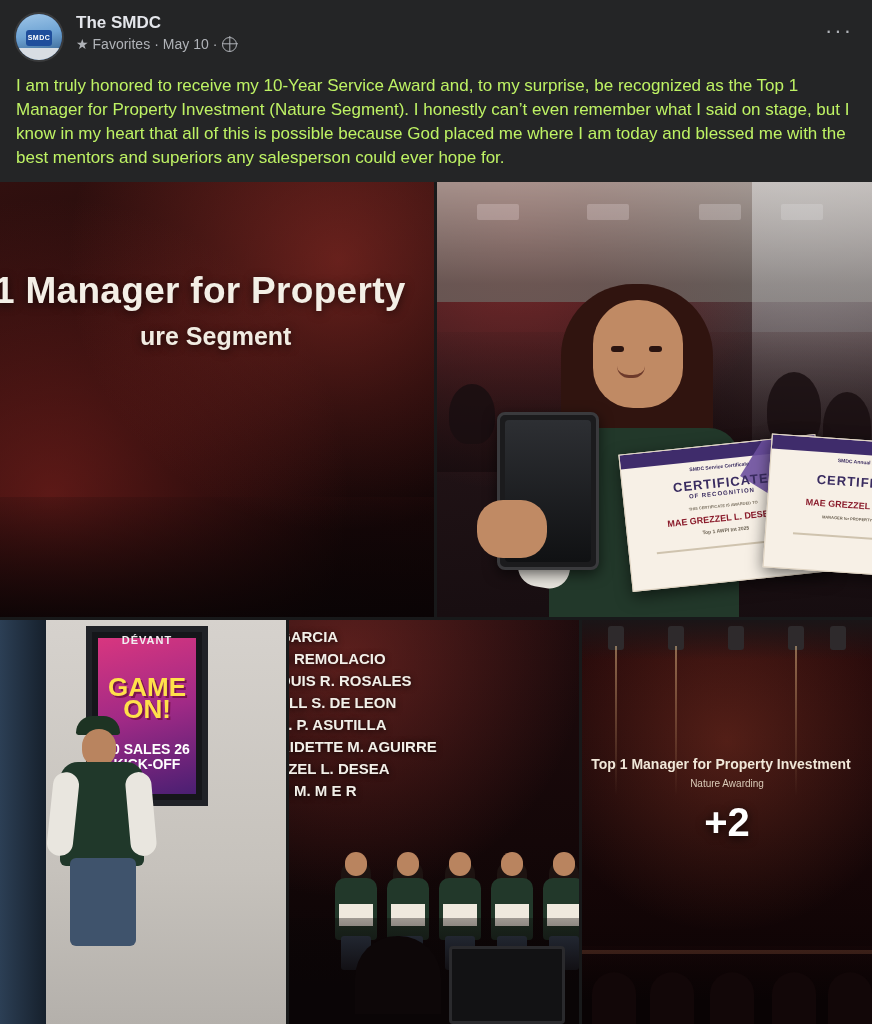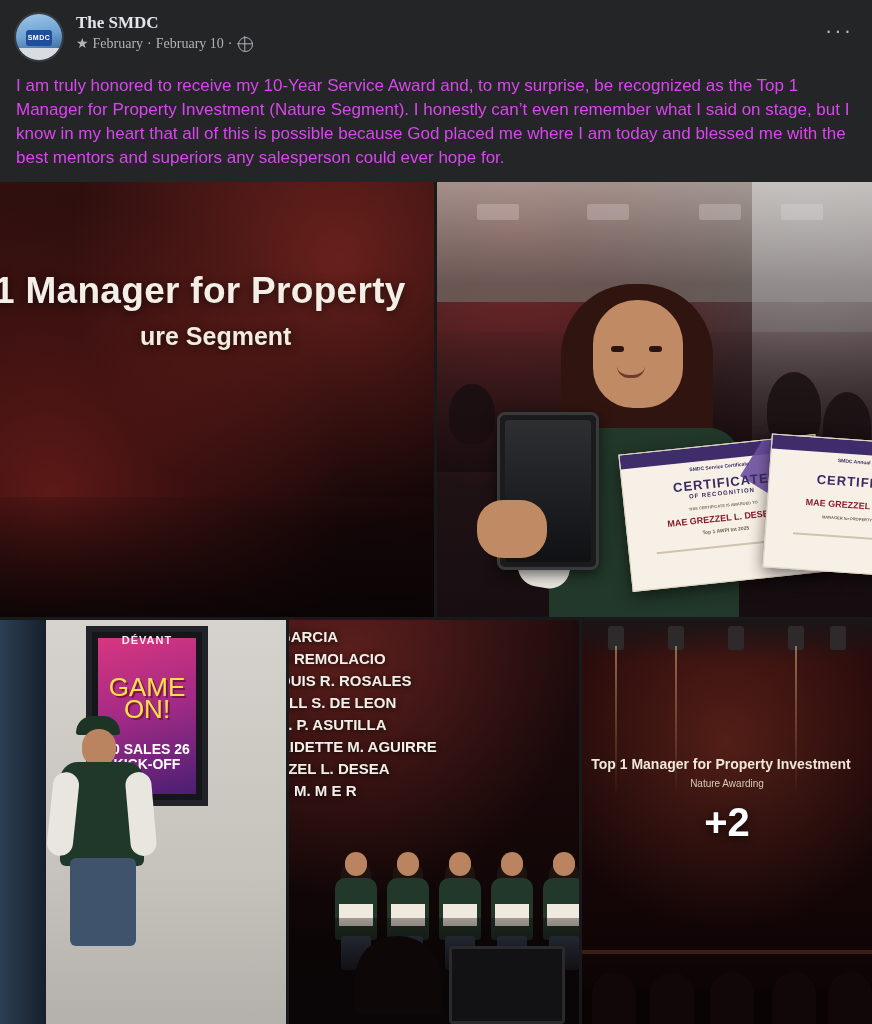--- a/index.html
+++ b/index.html
@@ -71,21 +71,20 @@
   .avatar .av-ground {
     position: absolute;
     left: 0; right: 0; bottom: 0;
     height: 12px;
     background: #d8dde3;
   }
   .name-block {
     padding-top: 1px;
     flex: 1;
     min-width: 0;
-    font-family: Liberation Serif, serif;
   }
   .page-name {
     font-size: 17px;
     font-weight: bold;
     color: #e4e6eb;
     line-height: 20px;
     margin-bottom: 3px;
   }
   .meta-row {
     display: flex;
@@ -147,21 +146,21 @@
     letter-spacing: 2px;
     line-height: 12px;
     cursor: pointer;
     border-radius: 4px;
   }
   
   .post-text {
     padding: 6px 16px 12px 16px;
     font-size: 17px;
     line-height: 24px;
-    color: #d946ef;
+    color: #bef264;
   }
   .post-text p {
     margin: 0 0 14px 0;
   }
   .post-text p:last-child {
     margin-bottom: 0;
   }
   
   .photo-grid {
     flex: 1;
@@ -438,21 +437,21 @@
     position: absolute; inset: 6px;
     background: linear-gradient(165deg, #d8367f 0%, #a12a86 48%, #4a1f72 100%);
   }
   .c3-brand {
     position: absolute; left: 0; right: 0; top: -4px;
     text-align: center; color: #f0eef0; font-size: 11px; font-weight: bold;
     letter-spacing: 1px;
   }
   .c3-game {
     position: absolute; left: 0; right: 0; top: 38px; text-align: center;
-    color: #ffe14a; font-weight: normal; font-size: 26px; line-height: 22px;
+    color: #ffe14a; font-weight: bold; font-size: 26px; line-height: 22px;
     text-shadow: 2px 2px 0 #7a1450;
   }
   .c3-kick {
     position: absolute; left: 0; right: 0; top: 104px; text-align: center;
     color: #ffffff; font-weight: bold; font-size: 14px; line-height: 15px;
   }
   .c3-person {
     position: absolute; left: 48px; top: 96px; width: 120px; height: 230px;
   }
   .c3-cap {
@@ -591,23 +590,23 @@
       <div class="avatar">
         <div class="av-sky"></div>
         <div class="av-ground"></div>
         <div class="av-badge">SMDC</div>
       </div>
     </div>
     <div class="name-block">
       <div class="page-name">The SMDC</div>
       <div class="meta-row">
         <span class="star-icon">★</span>
-        <span>February</span>
+        <span>Favorites</span>
         <span class="sep">·</span>
-        <span>February 10</span>
+        <span>May 10</span>
         <span class="sep">·</span>
         <span class="globe-icon"></span>
       </div>
     </div>
     <div class="more-btn">···</div>
   </div>
 
   <div class="post-text">
     <p>I am truly honored to receive my 10-Year Service Award and, to my surprise, be recognized as the Top 1 Manager for Property Investment (Nature Segment). I honestly can’t even remember what I said on stage, but I know in my heart that all of this is possible because God placed me where I am today and blessed me with the best mentors and superiors any salesperson could ever hope for.</p>
   </div>

